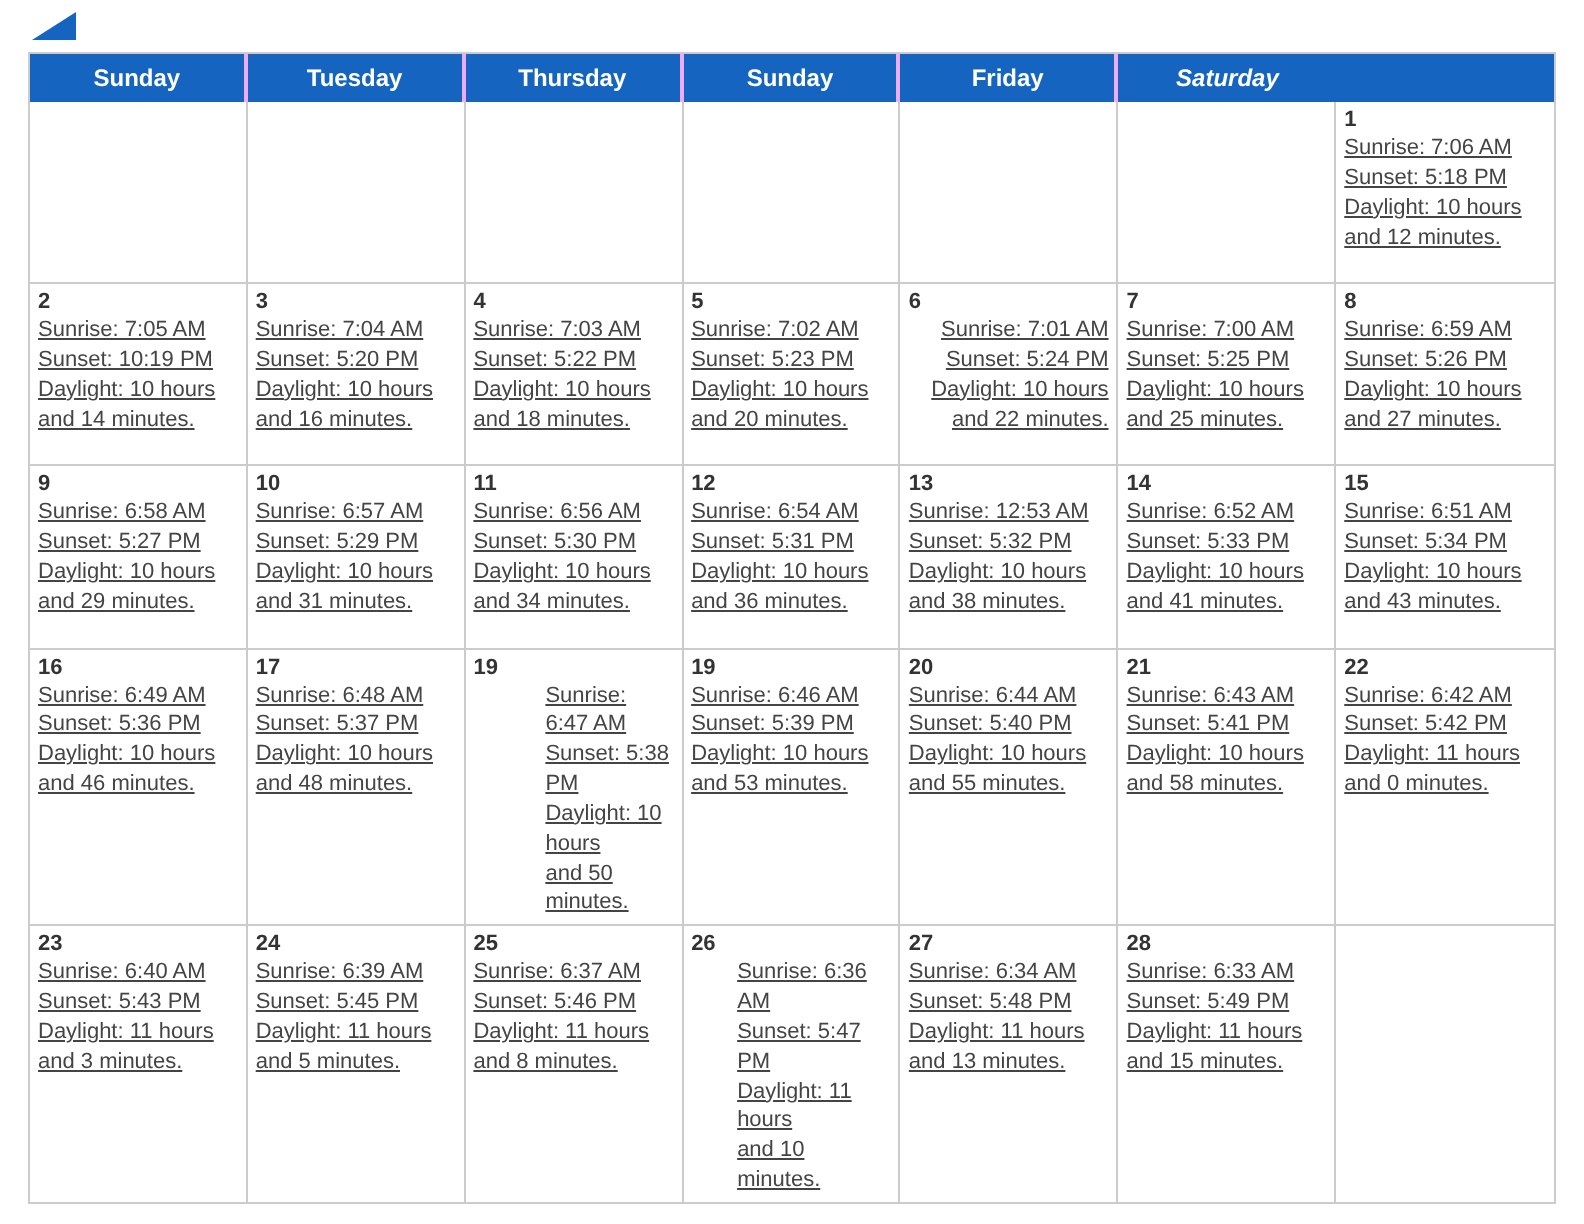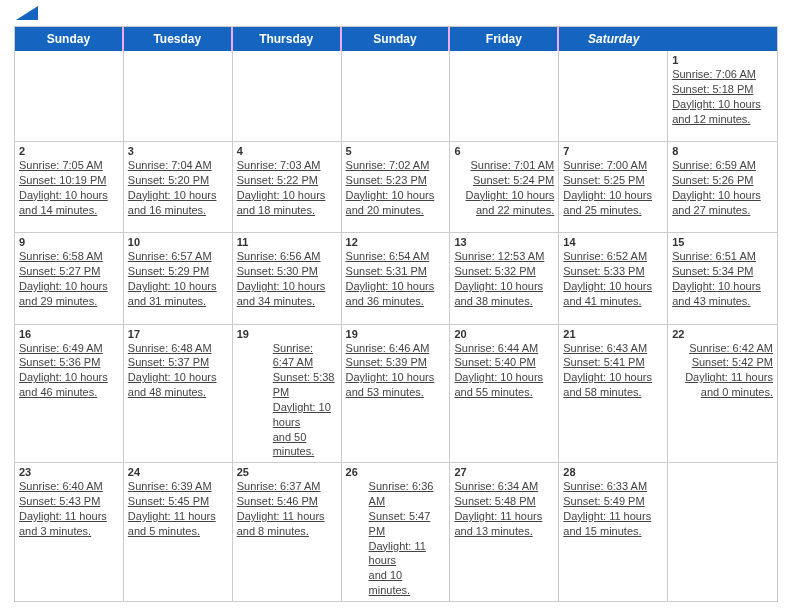--- a/index.html
+++ b/index.html
@@ -291,21 +291,21 @@
           </div>
           <div class="cal-cell">
             <span class="day-num">21</span>
             <div class="cell-text" style="white-space: pre-line;">Sunrise: 6:43 AM
 Sunset: 5:41 PM
 Daylight: 10 hours
 and 58 minutes.</div>
           </div>
           <div class="cal-cell">
             <span class="day-num">22</span>
-            <div class="cell-text" style="white-space: pre-line; text-align: right;">Sunrise: 6:42 AM
+            <div class="cell-text" style="white-space: pre-line;">Sunrise: 6:42 AM
 Sunset: 5:42 PM
 Daylight: 11 hours
 and 0 minutes.</div>
           </div>
         </div>
         <div class="cal-row">
           <div class="cal-cell">
             <span class="day-num">23</span>
             <div class="cell-text" style="white-space: pre-line;">Sunrise: 6:40 AM
 Sunset: 5:43 PM

